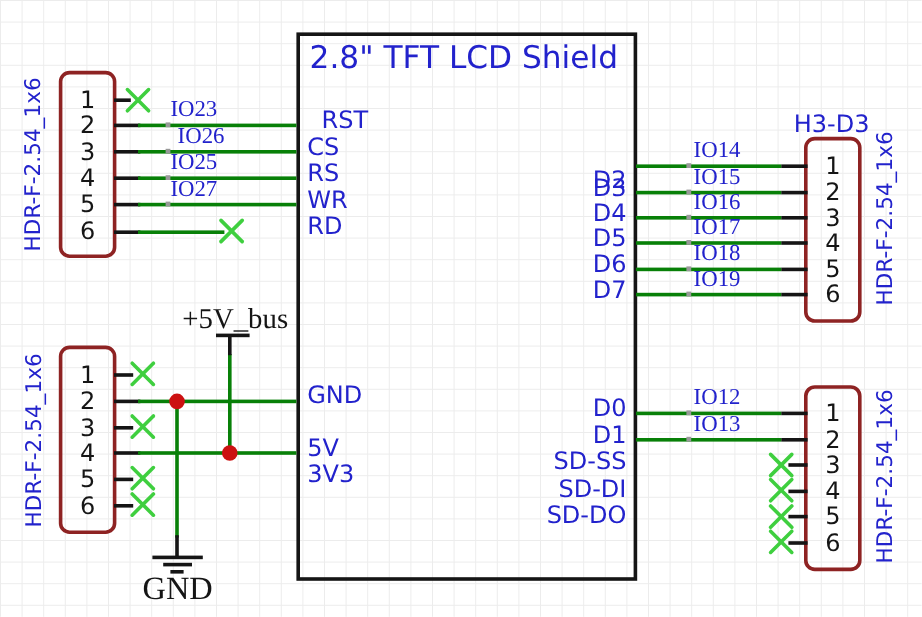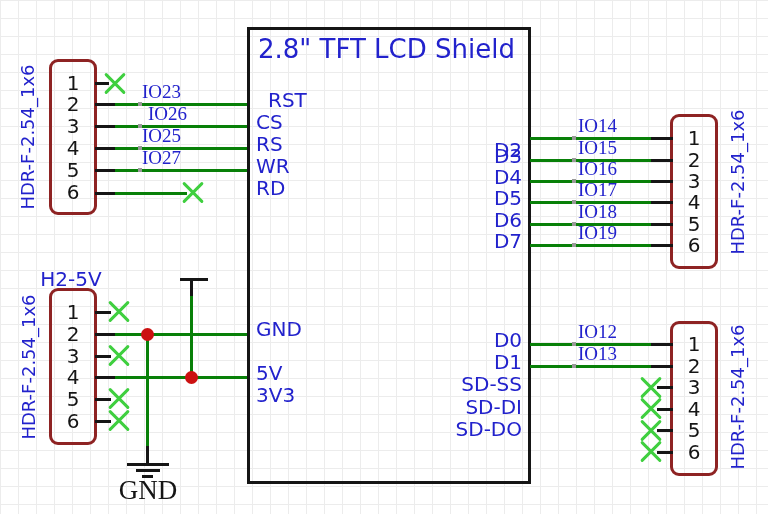--- a/index.html
+++ b/index.html
@@ -100,21 +100,20 @@
   <div class="tick" style="left:138px;top:102px"></div>
   <div class="tick" style="left:138px;top:124px"></div>
   <div class="tick" style="left:138px;top:146px"></div>
   <div class="tick" style="left:138px;top:168px"></div>
   <div class="net" style="left:142px;top:82px">IO23</div>
   <div class="net" style="left:148px;top:104px">IO26</div>
   <div class="net" style="left:142px;top:126px">IO25</div>
   <div class="net" style="left:142px;top:148px">IO27</div>
 
   <div class="hdr" style="left:49px;top:288px;height:157px"></div>
-  <div class="hdr-name" style="left:31px;top:268px">H2-5V</div>
   <div class="vtext" style="left:-51px;top:357px">HDR-F-2.54_1x6</div>
   <div class="pnum" style="left:51px;top:301px">1</div>
   <div class="pnum" style="left:51px;top:323px">2</div>
   <div class="pnum" style="left:51px;top:345px">3</div>
   <div class="pnum" style="left:51px;top:366px">4</div>
   <div class="pnum" style="left:51px;top:388px">5</div>
   <div class="pnum" style="left:51px;top:410px">6</div>
 
   <div class="stub" style="left:95px;top:311px;width:16px"></div>
   <div class="stub" style="left:95px;top:333px;width:22px"></div>
@@ -129,30 +128,32 @@
   <div class="nc" style="left:107px;top:409px"></div>
 
   <div class="wh" style="left:115px;top:333px;width:132px"></div>
   <div class="wv" style="left:146px;top:333px;height:115px"></div>
   <div class="dot" style="left:141px;top:328px"></div>
 
   <div class="wh" style="left:115px;top:376px;width:132px"></div>
   <div class="wv" style="left:190px;top:295px;height:83px"></div>
   <div class="dot" style="left:185px;top:371px"></div>
 
+  <div class="pwr-text" style="left:136px;top:253px;width:120px;font-size:24px;line-height:26px">+5V_bus</div>
   <div class="stub" style="left:180px;top:278px;width:28px"></div>
   <div class="stubv" style="left:190px;top:280px;height:16px"></div>
 
   <div class="stubv" style="left:146px;top:446px;height:19px"></div>
   <div class="stub" style="left:127px;top:463px;width:42px"></div>
   <div class="stub" style="left:136px;top:469px;width:24px"></div>
   <div class="stub" style="left:142px;top:475px;width:11px"></div>
   <div class="pwr-text" style="left:108px;top:476px;width:80px;font-size:27px;line-height:28px">GND</div>
 
   <div class="hdr" style="left:670px;top:114px;height:155px"></div>
+  <div class="hdr-name" style="left:653px;top:92px">H3-D3</div>
   <div class="vtext" style="left:658px;top:172px">HDR-F-2.54_1x6</div>
   <div class="pnum" style="left:672px;top:127px">1</div>
   <div class="pnum" style="left:672px;top:149px">2</div>
   <div class="pnum" style="left:672px;top:170px">3</div>
   <div class="pnum" style="left:672px;top:191px">4</div>
   <div class="pnum" style="left:672px;top:213px">5</div>
   <div class="pnum" style="left:672px;top:234px">6</div>
 
   <div class="stub" style="left:651px;top:137px;width:22px"></div>
   <div class="stub" style="left:651px;top:159px;width:22px"></div>

